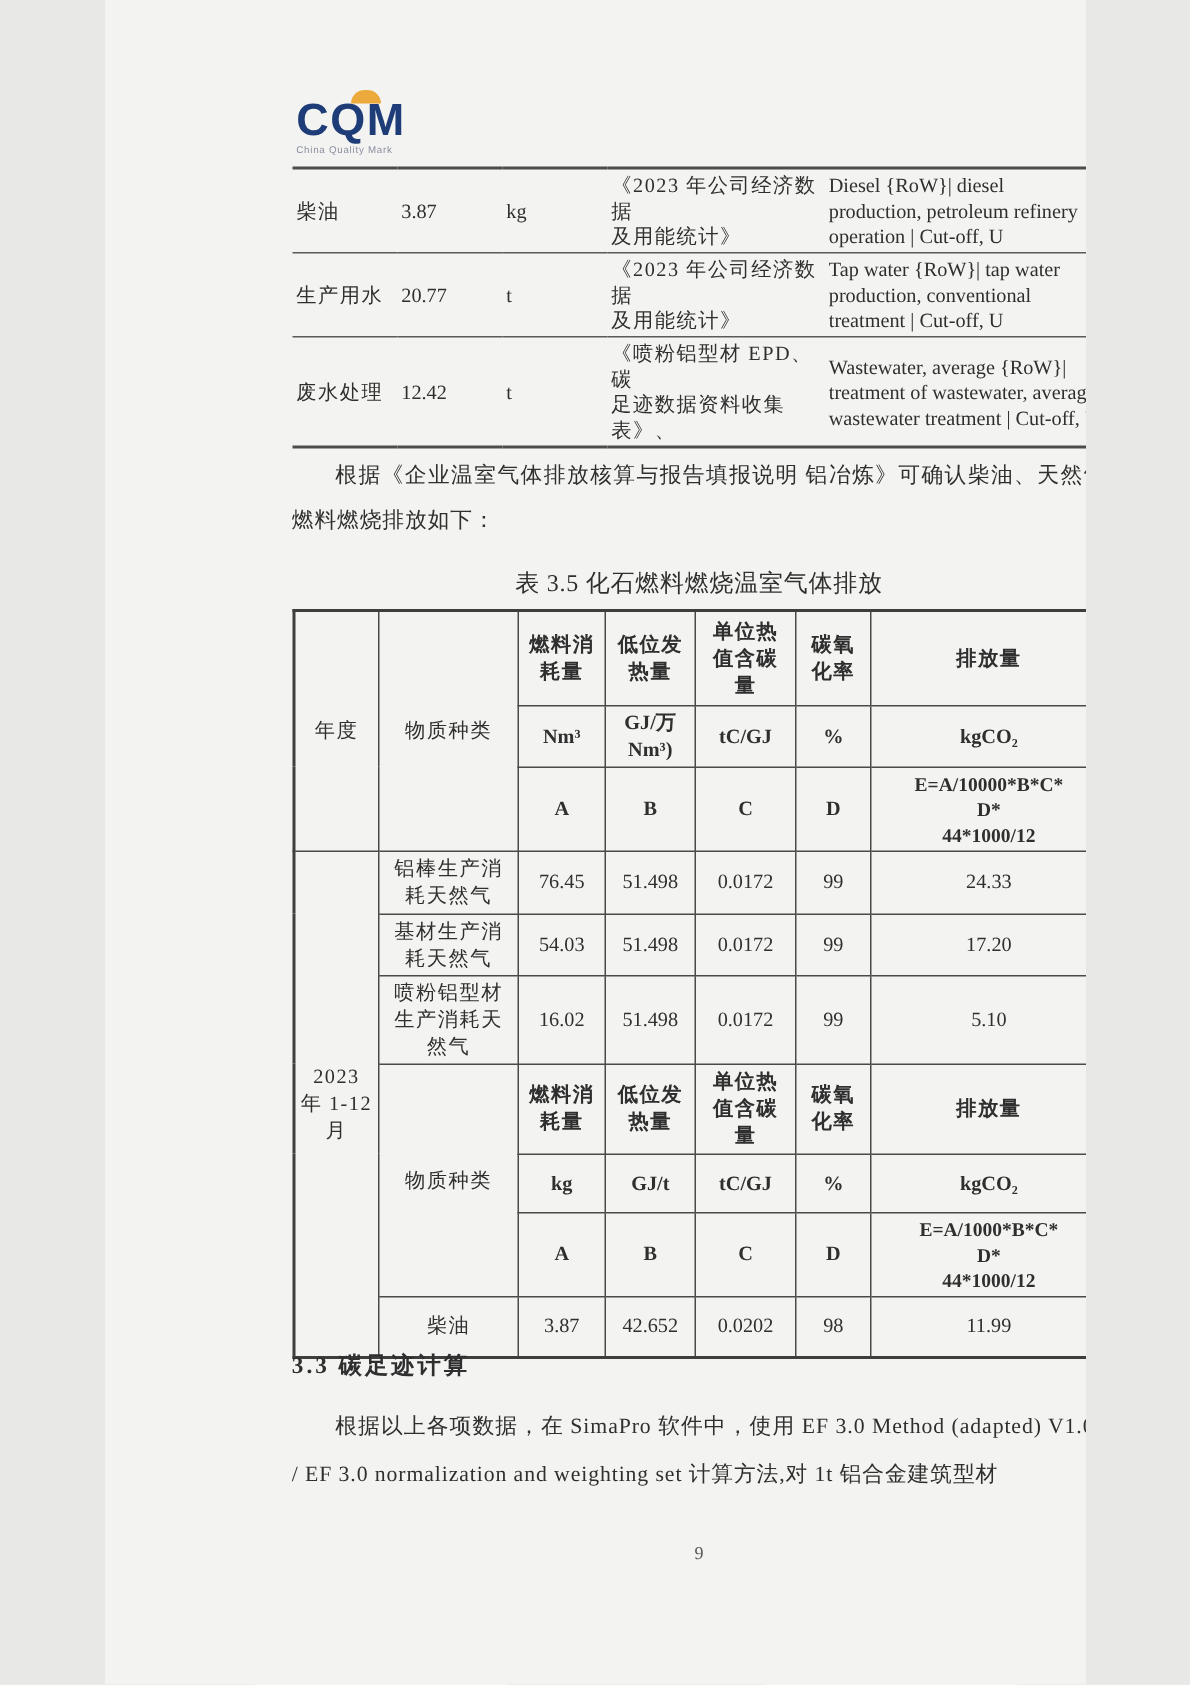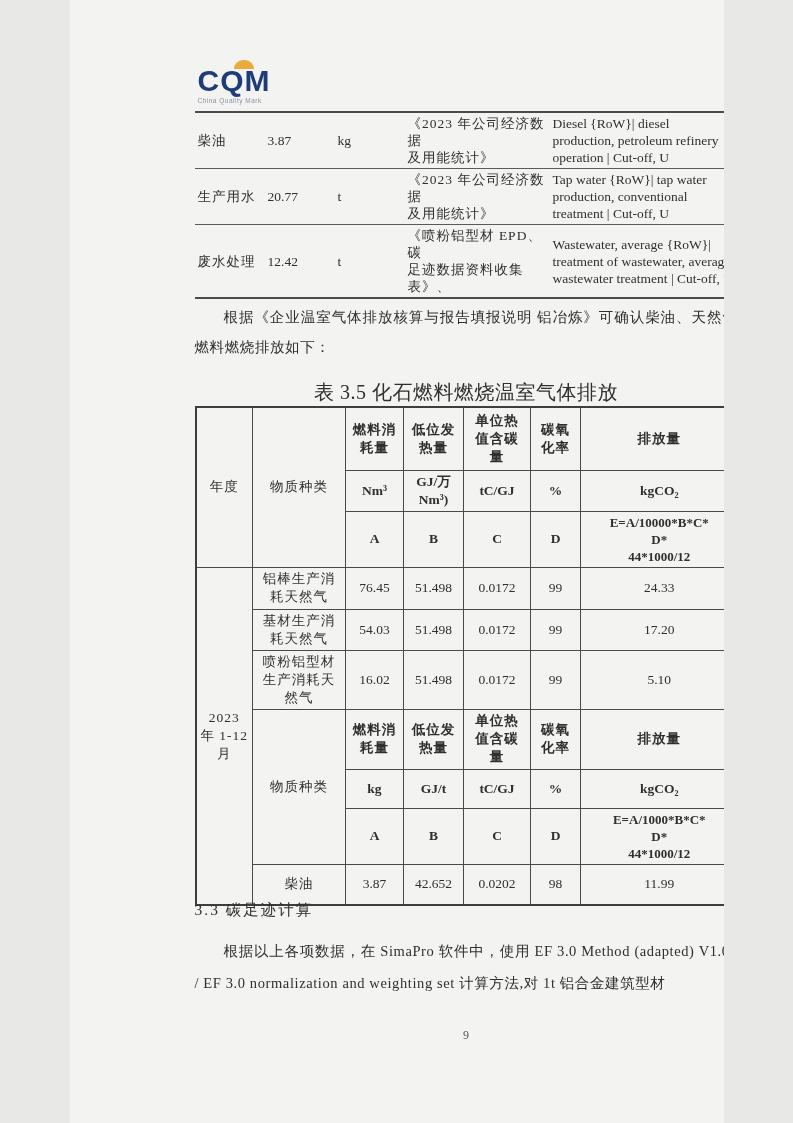--- a/index.html
+++ b/index.html
@@ -44,38 +44,38 @@
   .inv-table td { vertical-align:middle; padding:2px 3px; }
   .inv-table tr { border-bottom:1px solid #5a5a5a; }
   .inv-table tr:last-child { border-bottom:none; }
   .cjk { letter-spacing:1px; }
   
   .para {
     position:absolute; left:125px; width:543px;
     font-size:14.5px; text-align:justify; text-indent:2em; letter-spacing:0.6px;
   }
   .para1 { top:302px; line-height:30px; }
-  .caption { position:absolute; left:125px; top:379px; width:543px; text-align:center; font-size:20px; letter-spacing:0.5px;font-family:Liberation Serif, serif; }
+  .caption { position:absolute; left:125px; top:379px; width:543px; text-align:center; font-size:16px; letter-spacing:0.5px;font-family:Liberation Serif, serif; }
   
   .emis-table {
     position:absolute; left:125px; top:406px; width:543px;
     border-collapse:collapse; table-layout:fixed;
     font-size:13.5px; line-height:18px;
     border:2px solid #3e3e3e;
   }
   .emis-table td {
     border:1px solid #4a4a4a;
     text-align:center; vertical-align:middle;
     padding:2px 3px;
   }
   .bold { font-weight:bold; }
   .preline { white-space:pre-line; }
   .formula { font-weight:bold; font-size:13px; line-height:17px; }
   
-  .heading33 { position:absolute; left:125px; top:900px; font-size:15.5px; letter-spacing:2px; }
+  .heading33 { position:absolute; left:125px; top:900px; font-size:15.5px; letter-spacing:2px;font-weight:bold; }
   .para2 { top:936px; line-height:31.5px; }
   .page-num { position:absolute; left:0; top:1028px; width:793px; text-align:center; font-size:12px; color:#555; }
 </style>
 </head>
 <body>
 
 <div class="page">
 
   <div class="logo-row">
     <div class="cqm-block">

